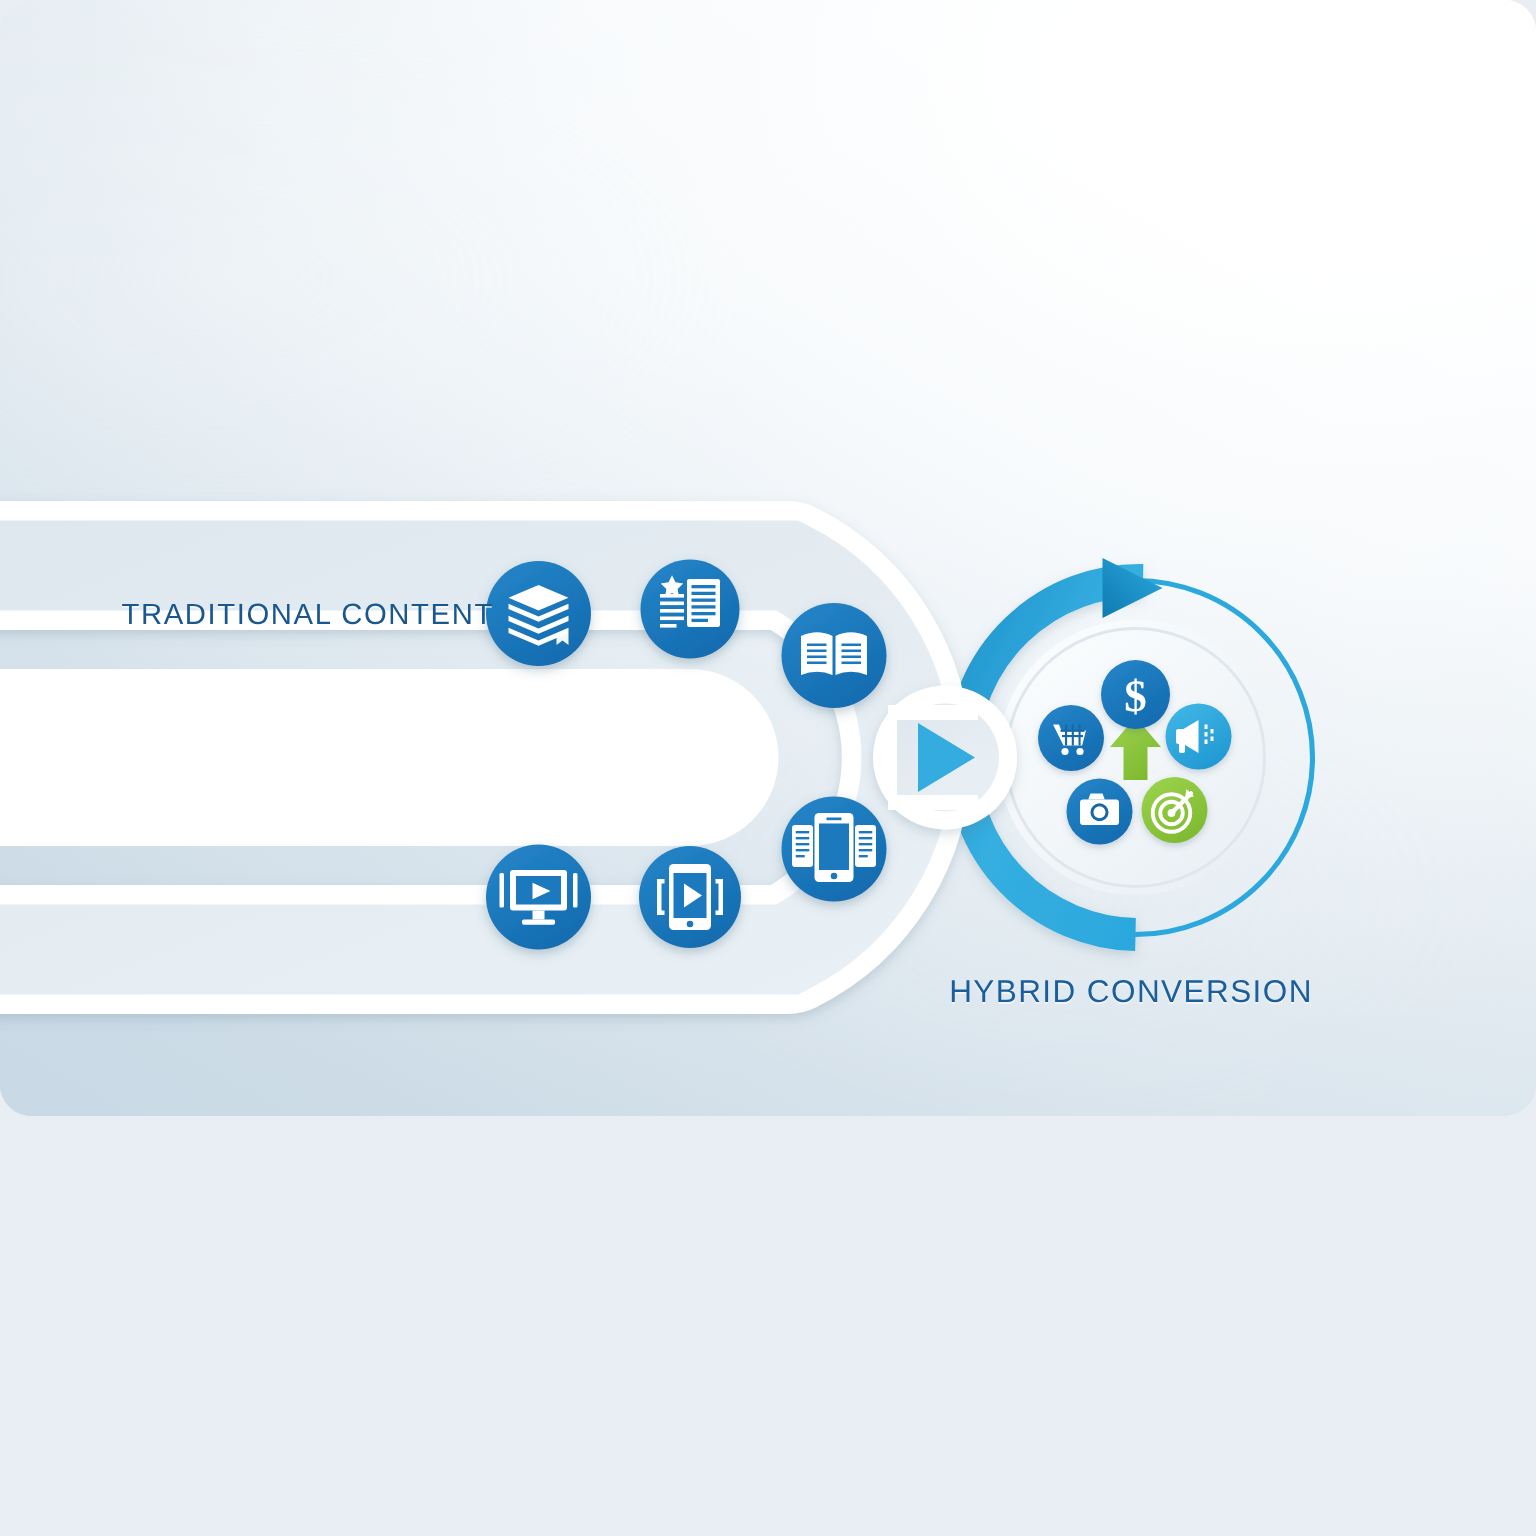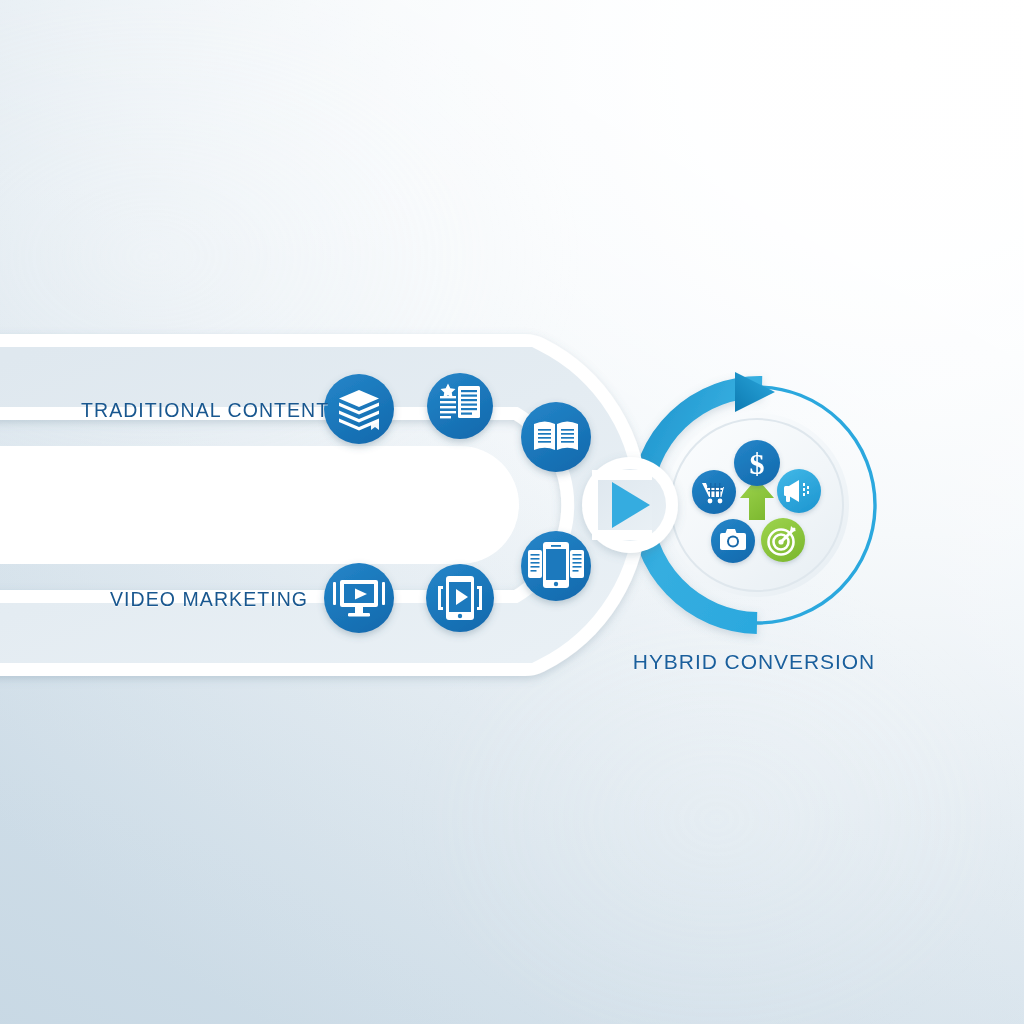--- a/index.html
+++ b/index.html
@@ -1,21 +1,21 @@
 <!DOCTYPE html>
 <html><head>
 <meta charset="utf-8">
 <style>
   html,body{margin:0;padding:0;}
   body{
     width:1024px;height:1024px;overflow:hidden;
     font-family:"Liberation Sans", sans-serif;
     background:#e8eef3;
   }
-  #stage{position:relative;width:1024px;height:1024px;overflow:hidden;}
+  #stage{position:relative;width:1024px;height:744px;overflow:hidden;border-radius:21px;}
 
   
   .bg{
     position:absolute;inset:0;
     background:
       radial-gradient(120% 110% at 88% 6%, #ffffff 0%, #fdfeff 18%, #f3f7fa 42%, #e4ecf2 68%, #d3e0ea 100%),
       linear-gradient(218deg, #ffffff 0%, #eef4f8 38%, #dde8f0 66%, #c9dae6 100%);
   }
   .bg-wash{
     position:absolute;inset:0;
@@ -292,17 +292,16 @@
           <circle cx="781" cy="542" r="2.6" fill="#ffffff"></circle>
           <path d="M781 542 L794 529" stroke="#ffffff" stroke-width="3" stroke-linecap="round"></path>
           <path d="M791 526 l5 5 -6 1 1 -6 Z" fill="#ffffff"></path>
         </g>
       </g>
     </g>
   </svg>
 
   <div class="lane-label" id="label-traditional">TRADITIONAL CONTENT</div>
 
-  <div class="lane-label" id="label-video">VIDEO MARKETING</div>
 
   <div id="label-hybrid">HYBRID CONVERSION</div>
 
 </div>
 
 </body></html>

